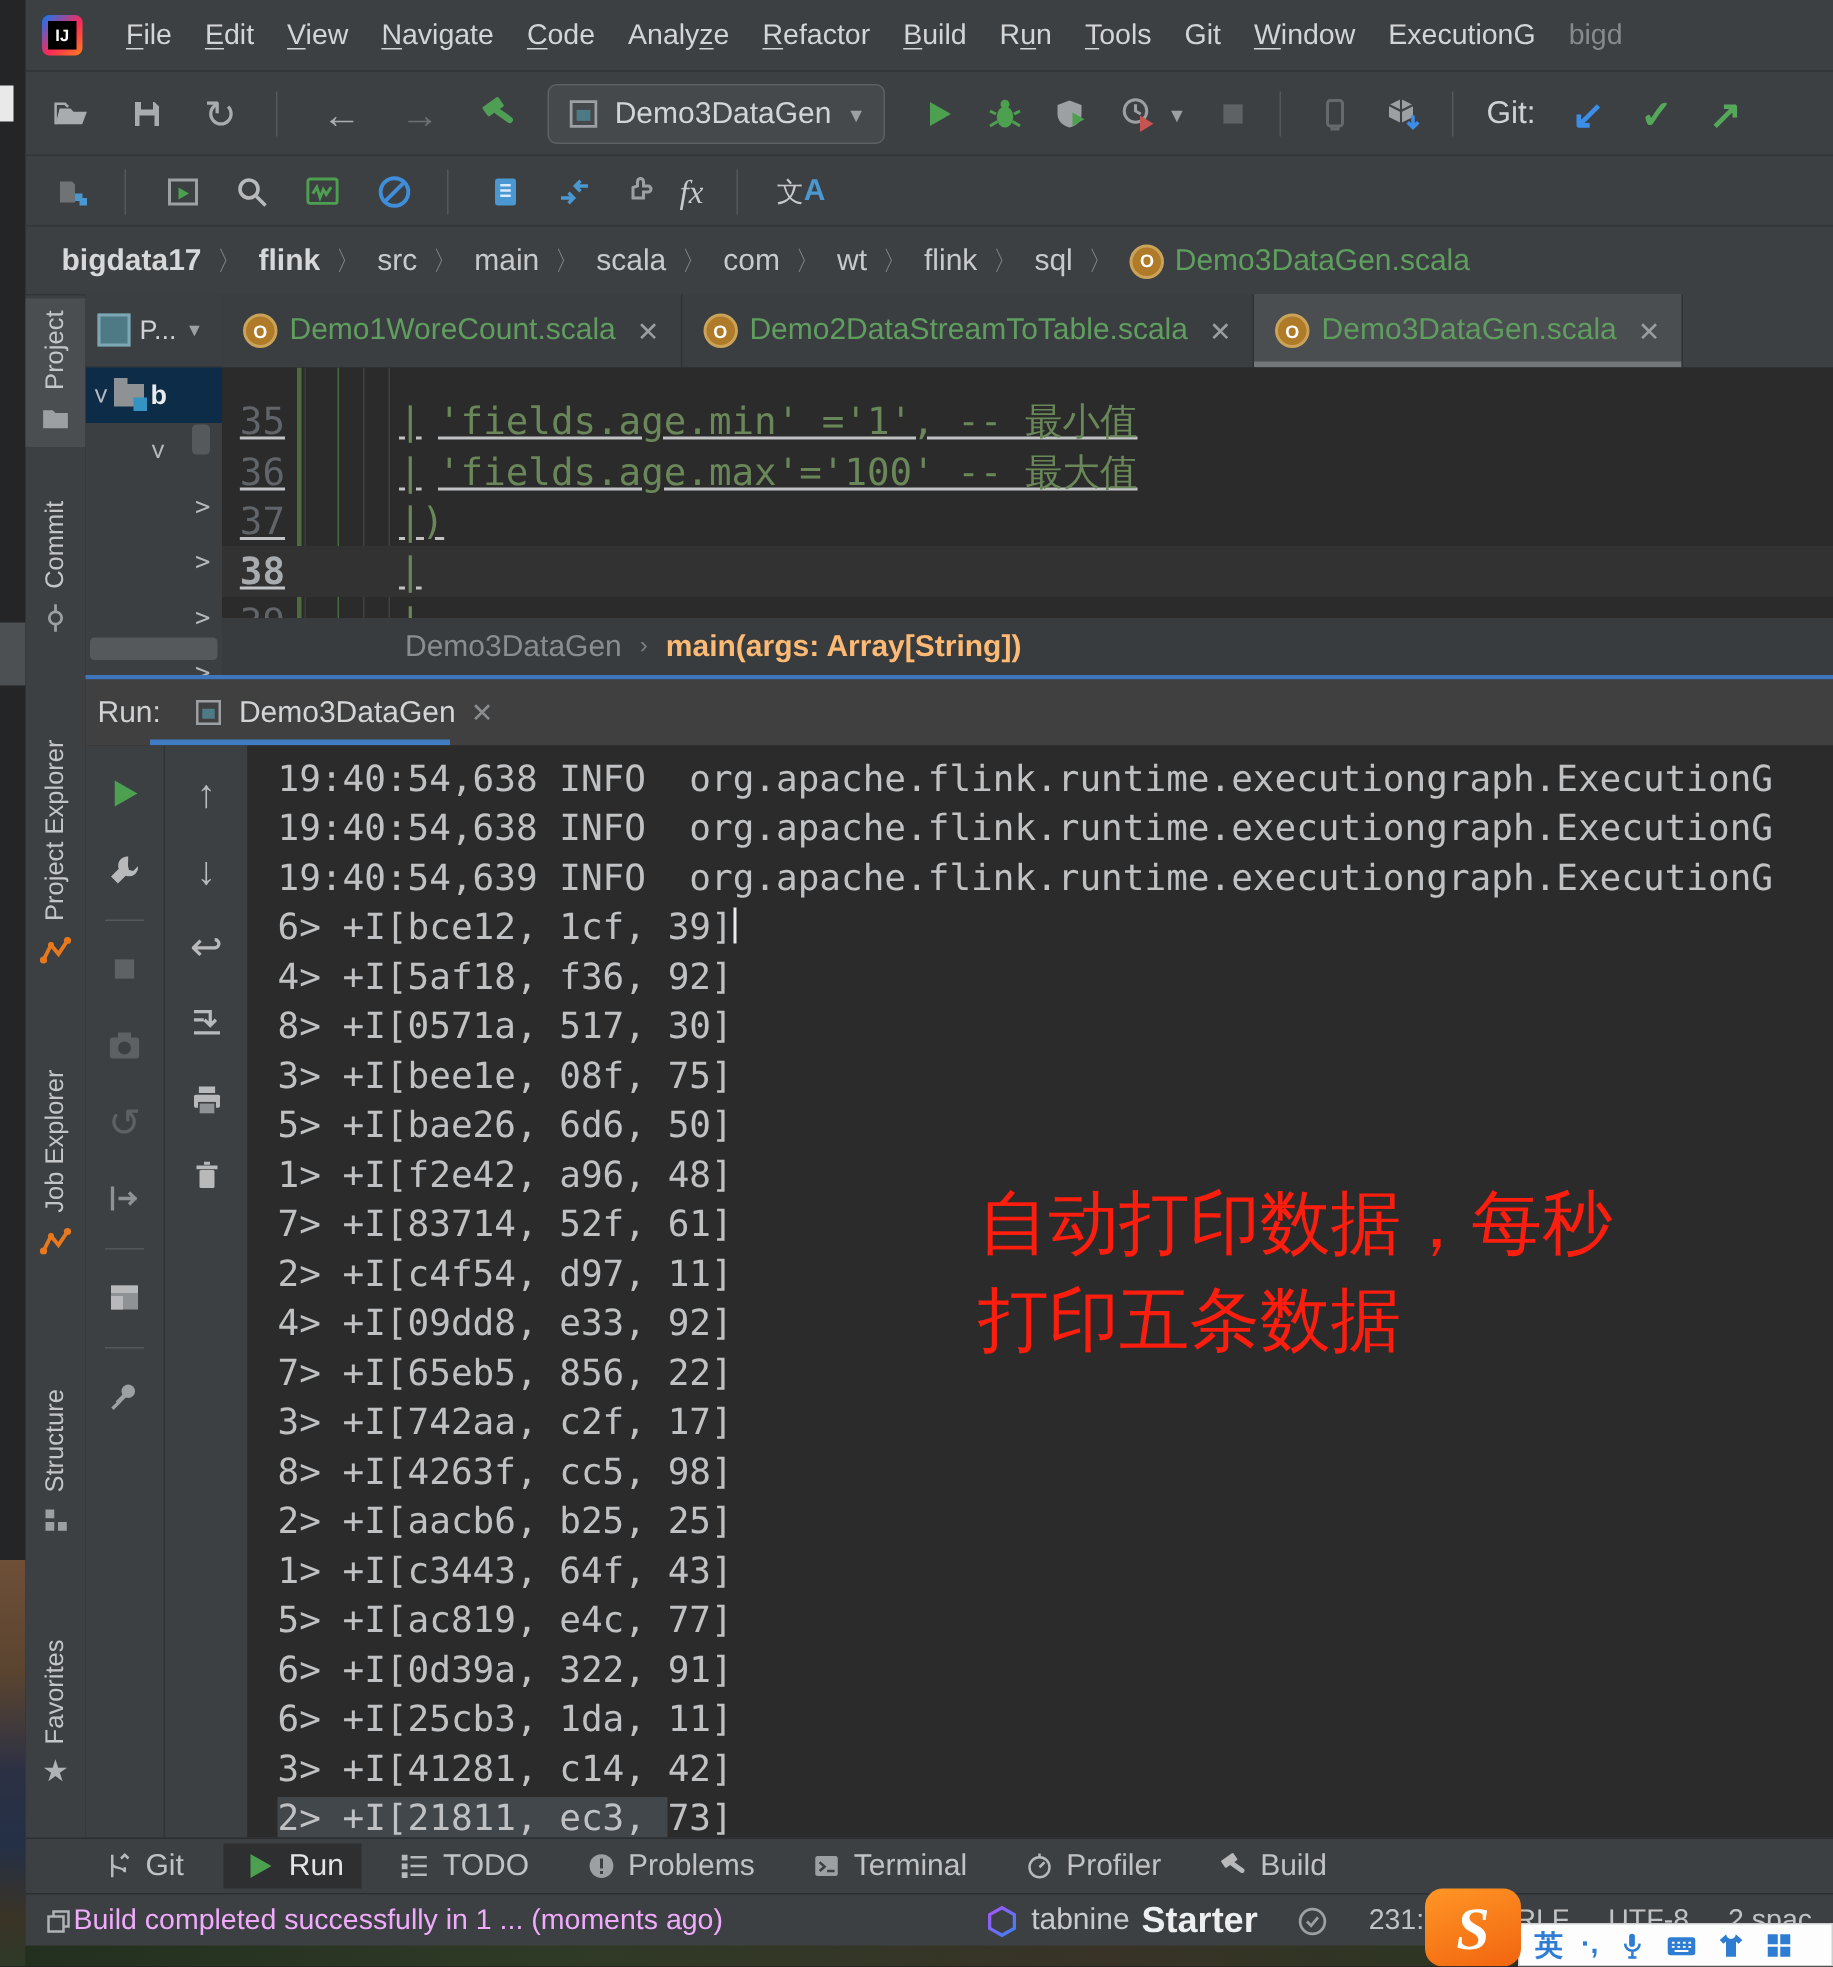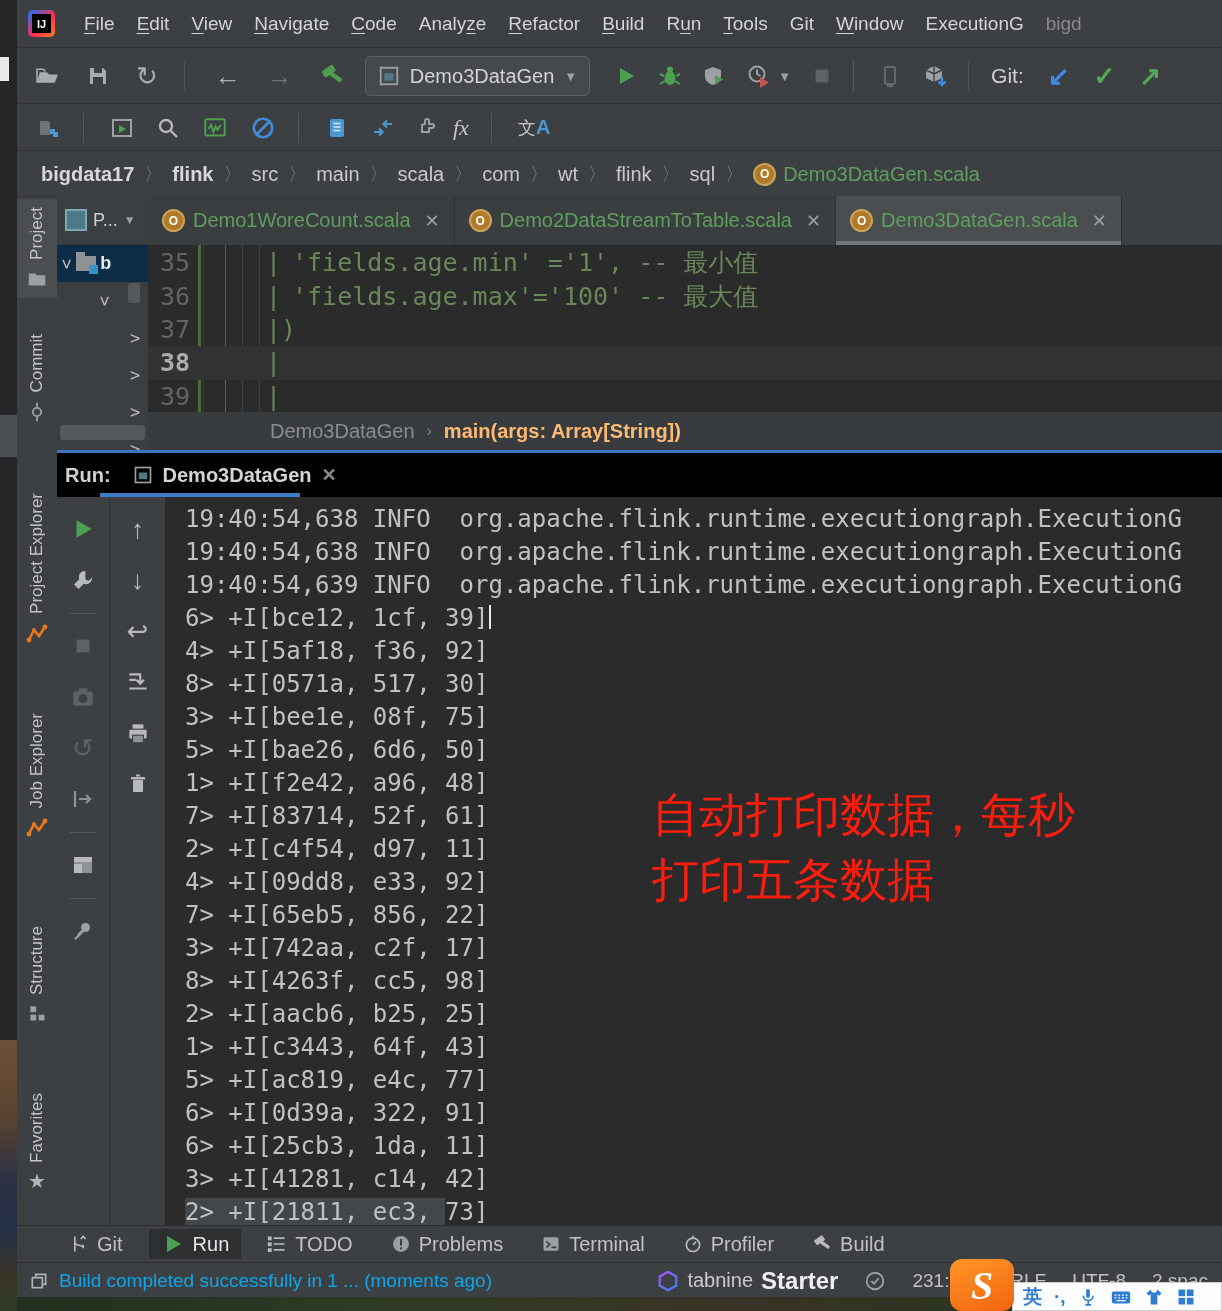--- a/index.html
+++ b/index.html
@@ -93,21 +93,21 @@
   
   .edcrumb{position:absolute;left:148px;top:412px;width:1074px;height:38px;background:#393c3e;display:flex;align-items:center;
            font-size:20px;overflow:hidden;}
   .edcrumb .cls{color:#8a8d8f;margin-left:122px;}
   .edcrumb .sep{color:#7f8284;margin:0 12px;font-size:16px;}
   .edcrumb .mem{color:#fdba74;font-weight:bold;}
 
   .blue-line{position:absolute;left:57px;top:450px;width:1165px;height:3px;background:#3e76bd;}
 
   
-  .run-head{position:absolute;left:57px;top:453px;width:1165px;height:44px;background:#000000;display:flex;align-items:center;overflow:hidden;font-weight:bold;}
+  .run-head{position:absolute;left:57px;top:453px;width:1165px;height:44px;background:#404040;display:flex;align-items:center;overflow:hidden;}
   .run-head .rlabel{font-size:20px;color:#cfd1d3;margin-left:8px;}
   .run-tab{display:flex;align-items:center;gap:10px;margin-left:22px;font-size:20px;color:#d2d4d6;}
   .run-tab .x{color:#8a8d8f;font-size:18px;}
   .run-underline{position:absolute;left:43px;bottom:0;width:200px;height:4px;background:#3f7cc4;}
 
   .runcol1{position:absolute;left:57px;top:497px;width:52px;height:728px;background:#3d4043;border-right:1px solid #313436;}
   .runcol2{position:absolute;left:110px;top:497px;width:55px;height:728px;background:#3d4043;}
   .vtool{display:flex;flex-direction:column;align-items:center;}
   .vtool .icon{height:38px;width:34px;margin-top:13px;}
   .vtool .hsep{width:26px;height:1px;background:#55585a;margin-top:14px;}
@@ -123,21 +123,21 @@
 
   
   .bottombar{position:absolute;left:17px;top:1225px;width:1205px;height:37px;background:#3d4043;border-top:1px solid #2c2e30;
              display:flex;align-items:center;padding-left:40px;box-sizing:border-box;gap:14px;overflow:hidden;}
   .bb-item{display:flex;align-items:center;gap:8px;font-size:20px;color:#c0c2c4;padding:3px 12px;cursor:default;white-space:nowrap;}
   .bb-item.active{background:#2d2f31;color:#e2e4e6;}
 
   
   .statusbar{position:absolute;left:17px;top:1262px;width:1205px;height:35px;background:#3d4043;border-top:1px solid #2c2e30;
              display:flex;align-items:center;font-size:19px;overflow:hidden;}
-  .sb-left{display:flex;align-items:center;gap:10px;margin-left:12px;color:#0ea5e9;white-space:nowrap;}
+  .sb-left{display:flex;align-items:center;margin-left:12px;color:#f0abfc;white-space:nowrap;}
   .sb-right{position:absolute;right:0;display:flex;align-items:center;gap:26px;white-space:nowrap;padding-right:14px;}
   .tabnine{display:flex;align-items:center;gap:8px;}
   .tabnine .n{color:#c8cacc;font-size:20px;}
   .tabnine .p{color:#eceeF0;font-size:24px;font-weight:bold;}
 
   .bottomstrip{position:absolute;left:17px;top:1297px;width:1205px;height:14px;
     background:linear-gradient(90deg,#23301f,#2f3a26 30%,#383326 60%,#2c3522 80%,#23301f);}
 
   
   .ime-logo{position:absolute;left:950px;top:1259px;width:64px;height:52px;border-radius:12px;
@@ -484,21 +484,21 @@
     </div>
 
   <div class="editor">
     <div class="ed-guides">
       <div class="g" style="left:55px;background:#3a3d3f;"></div>
       <div class="g" style="left:50px;width:3px;background:#4e6b40;"></div>
       <div class="g" style="left:77px;background:#4a6b3e;"></div>
       <div class="g" style="left:94px;background:#3f4244;"></div>
       <div class="g" style="left:111px;background:#3f4244;"></div>
     </div>
-    <div id="ed-lines" style="padding-top:1px;">
+    <div id="ed-lines" style="padding-top:19px;text-decoration:underline;">
         <div class="ed-row">
           <span class="lnum">35</span>
           <span class="margin">|</span>
           <span class="code">'fields.age.min' ='1', -- 最小值</span>
         </div>
         <div class="ed-row">
           <span class="lnum">36</span>
           <span class="margin">|</span>
           <span class="code">'fields.age.max'='100' -- 最大值</span>
         </div>

